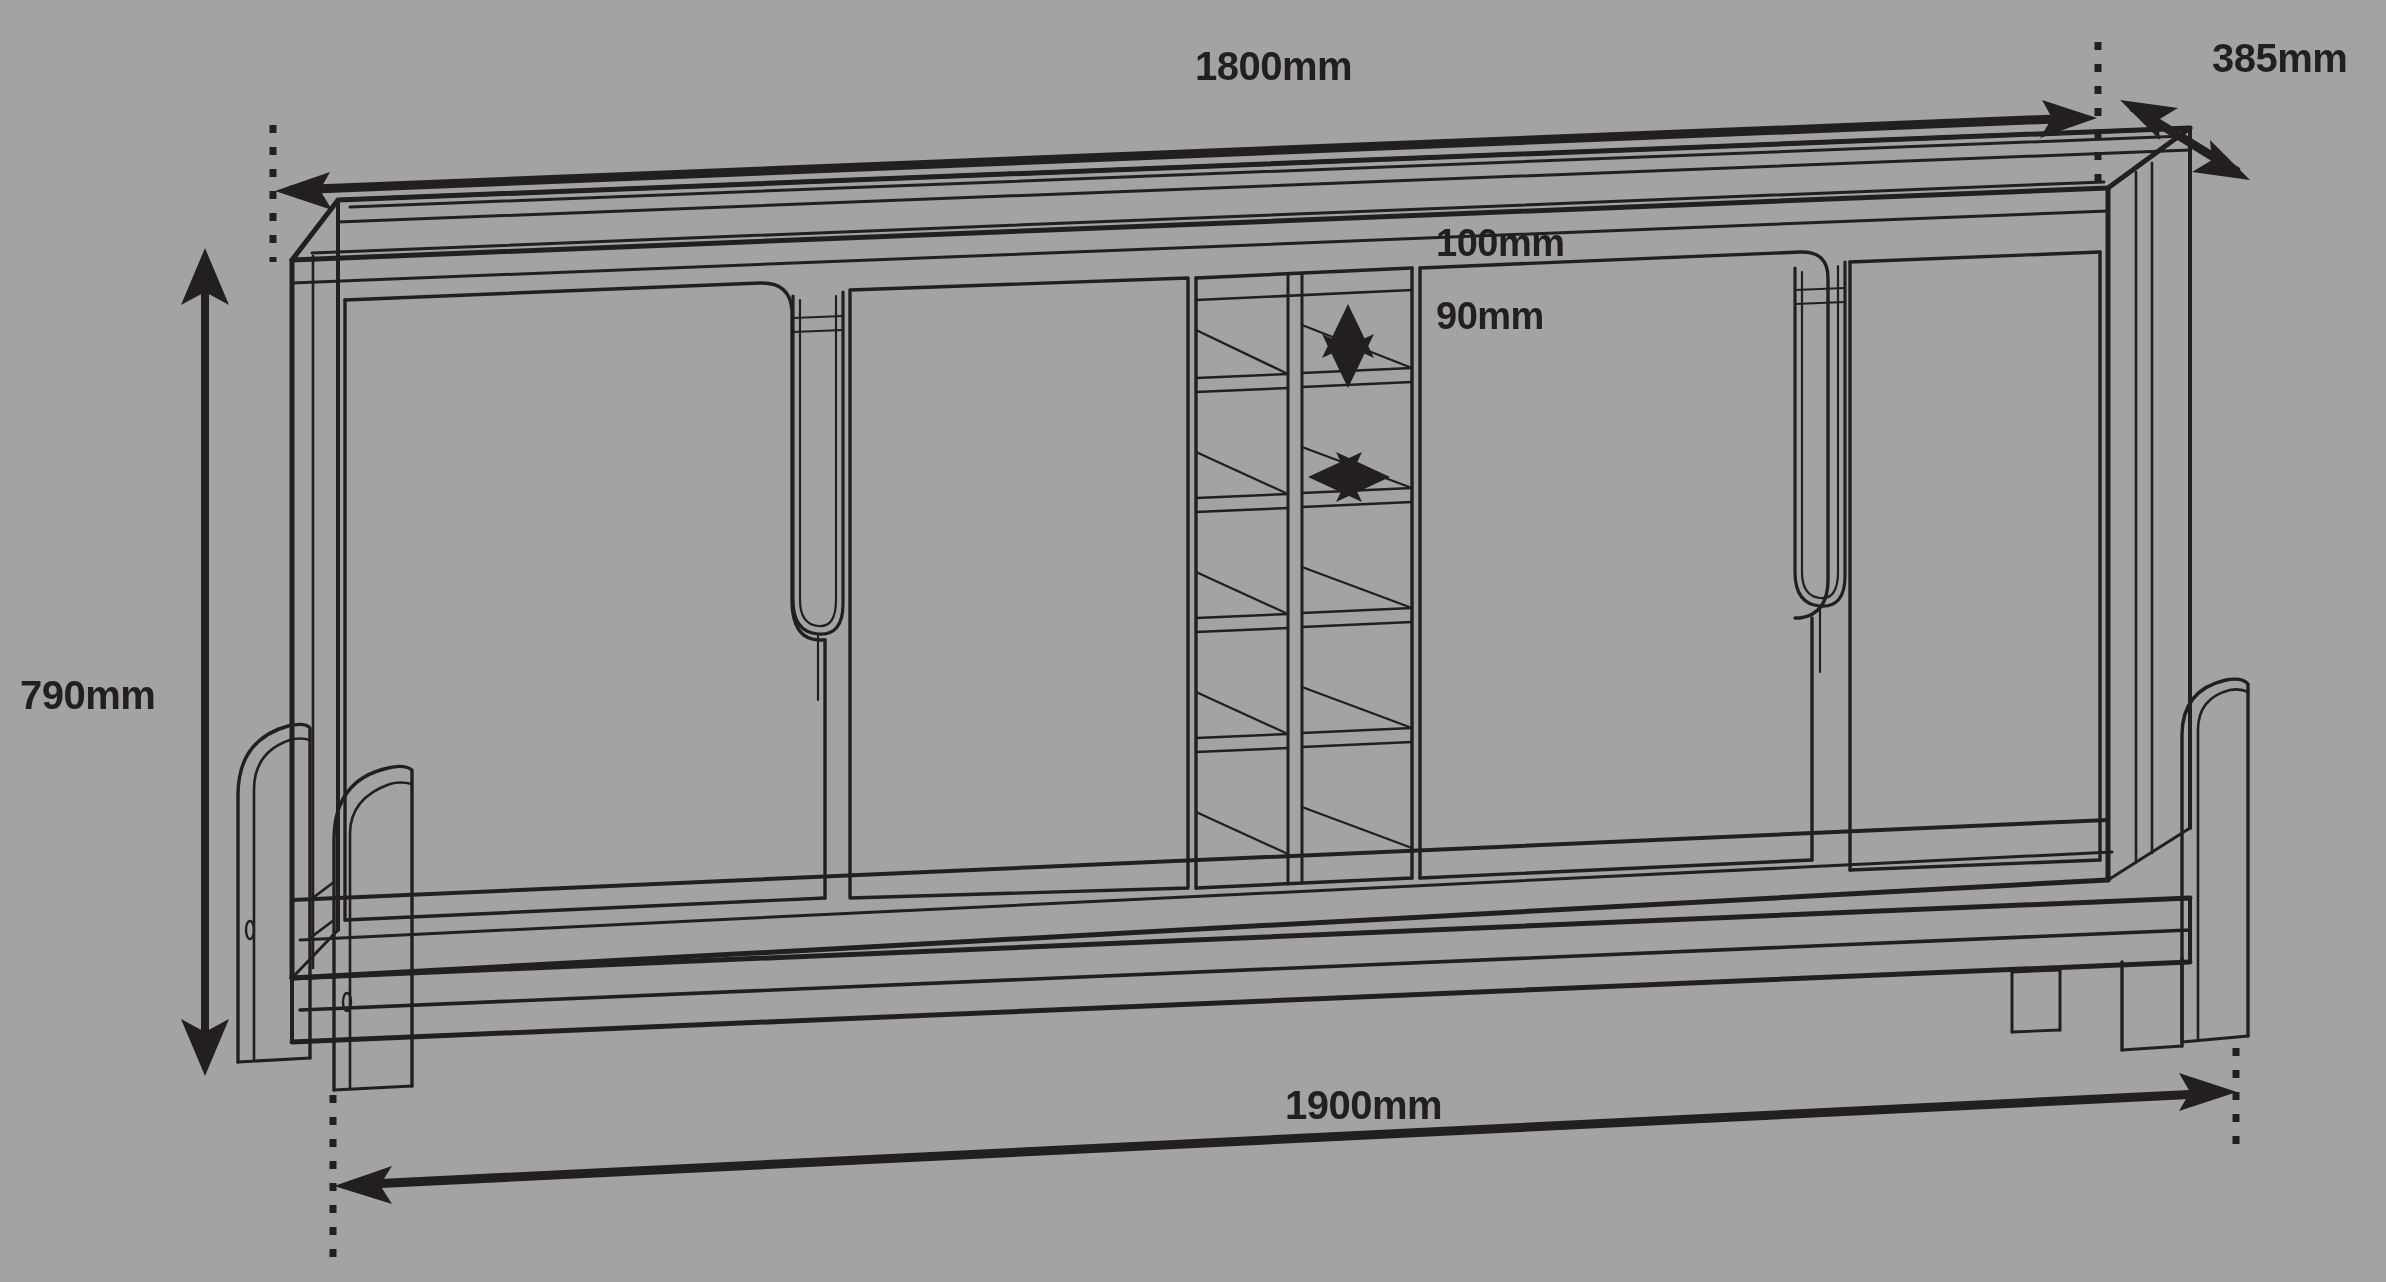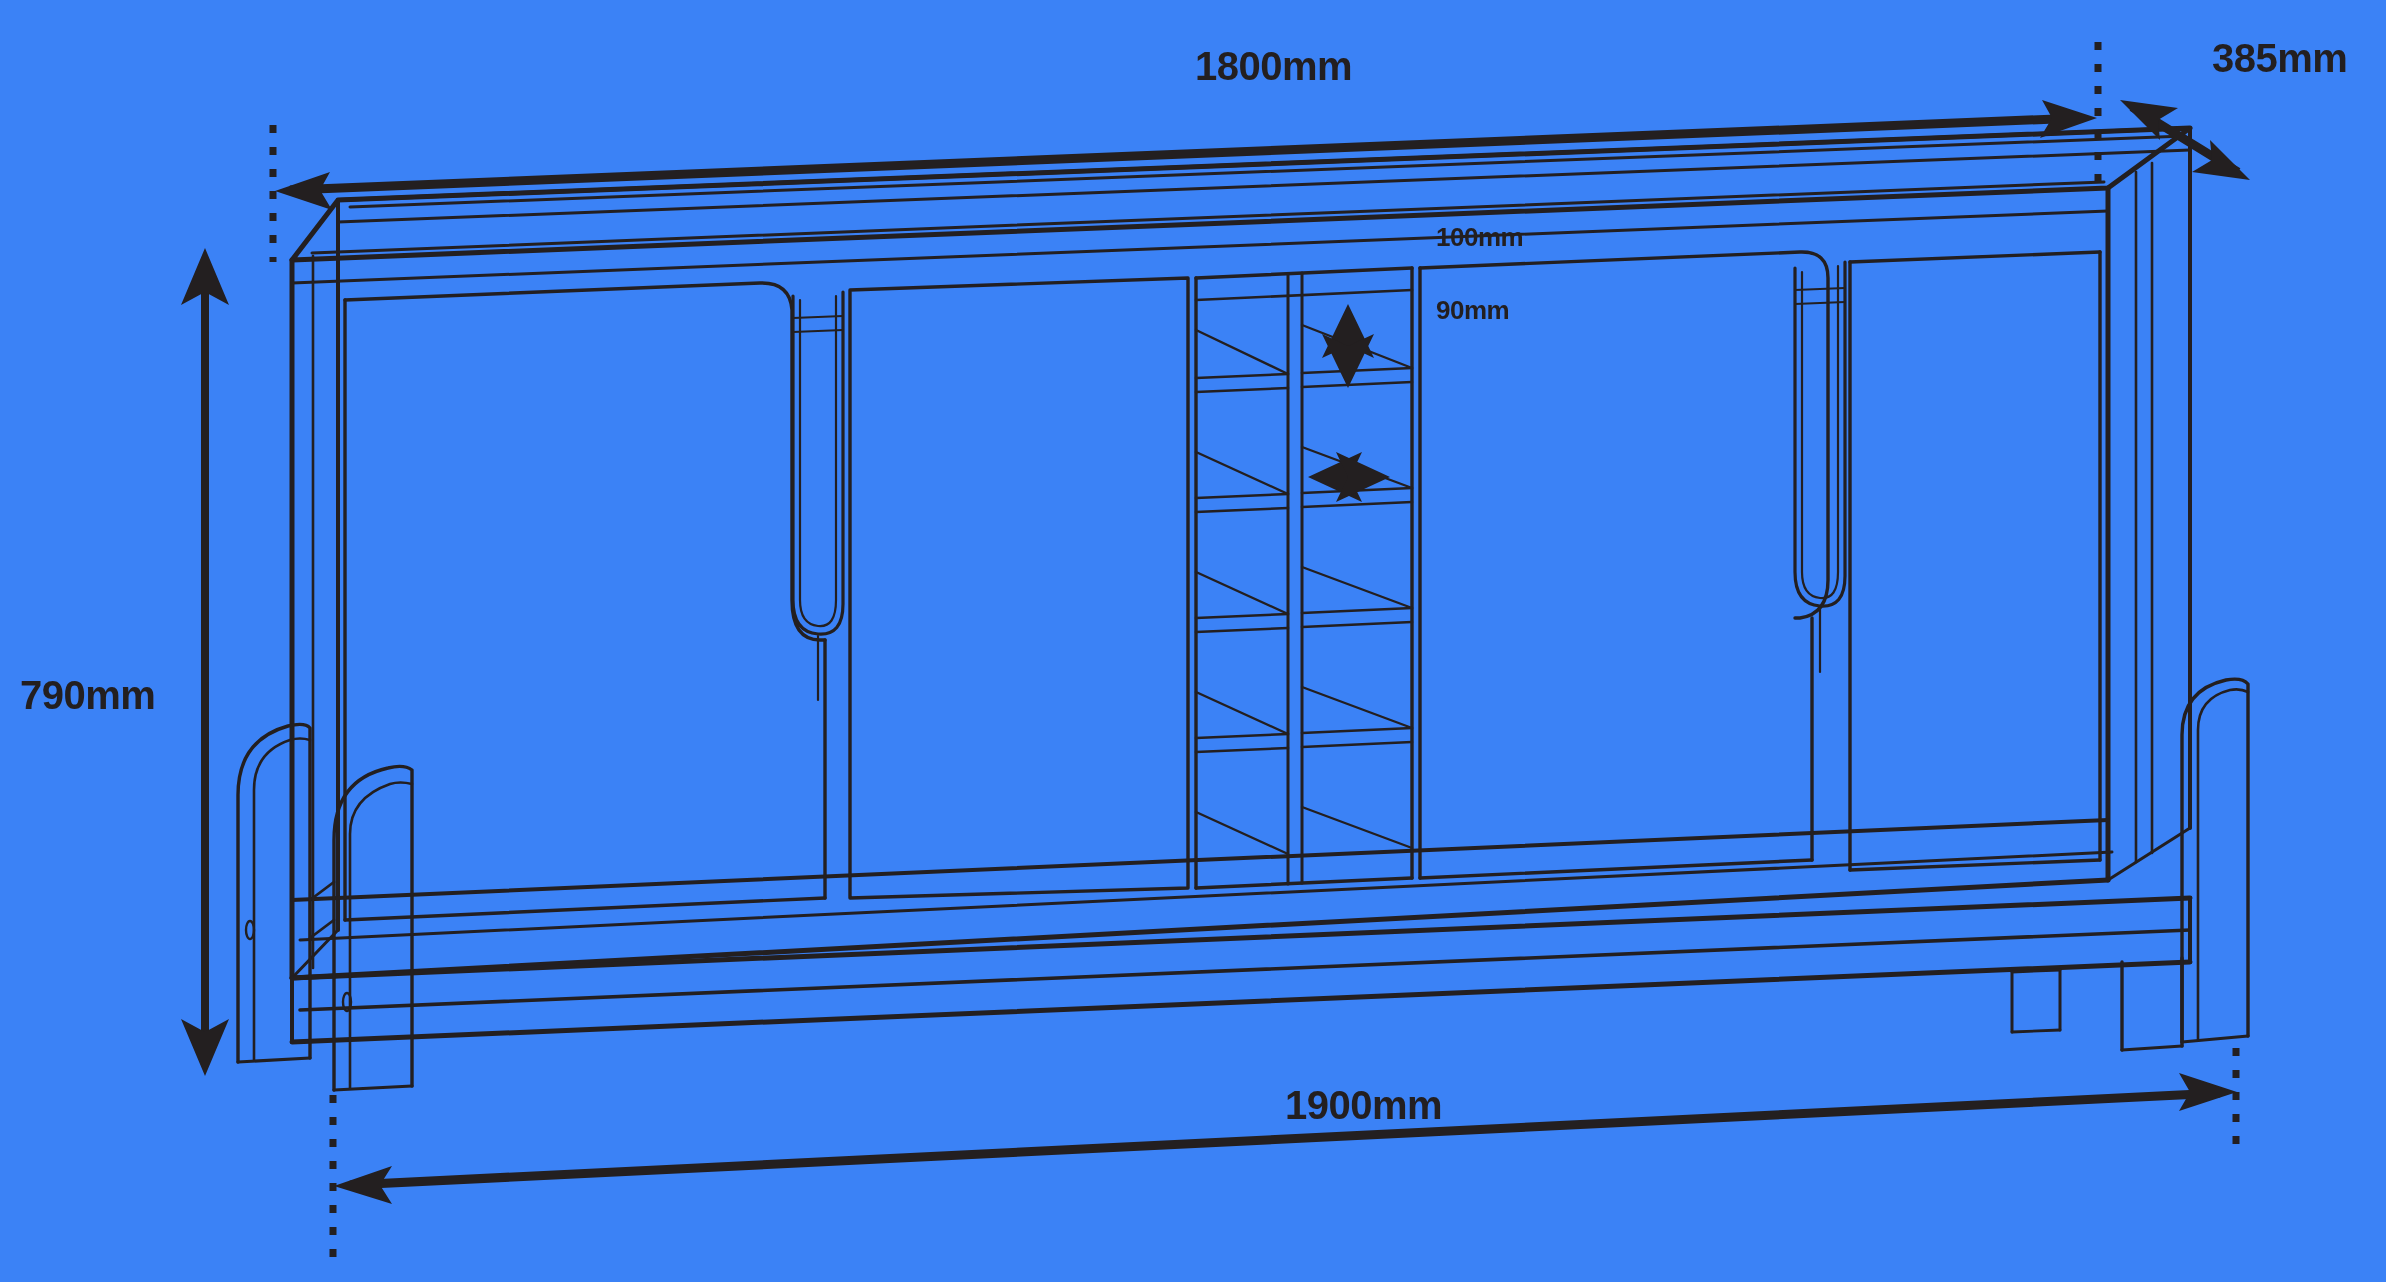--- a/index.html
+++ b/index.html
@@ -7,41 +7,41 @@
     padding: 0;
     background: #ffffff;
   }
   body {
     font-family: "Liberation Sans", sans-serif;
   }
   #stage {
     position: relative;
     width: 2386px;
     height: 1282px;
-    background: #3b82f6;
+    background: #a3a3a3;
     overflow: hidden;
   }
   svg#drawing {
     position: absolute;
     left: 0;
     top: 0;
     width: 2386px;
     height: 1282px;
     display: block;
   }
   .dim-label {
     position: absolute;
     font-family: "Liberation Sans", sans-serif;
     font-weight: bold;
     color: #231f20;
     white-space: nowrap;
     letter-spacing: -0.5px;
   }
   .dim-label.big { font-size: 40px; }
-  .dim-label.mid { font-size: 26px; }
+  .dim-label.mid { font-size: 38px; }
 </style>
 </head>
 <body>
 
 <div id="stage">
 
   <svg id="drawing" viewBox="0 0 2386 1282">
     <defs>
       <marker id="arrHead" markerWidth="10" markerHeight="10" refX="9" refY="5" orient="auto" markerUnits="strokeWidth">
         <path d="M0,0.6 L10,5 L0,9.4 L2.6,5 Z" fill="#231f20"></path>

